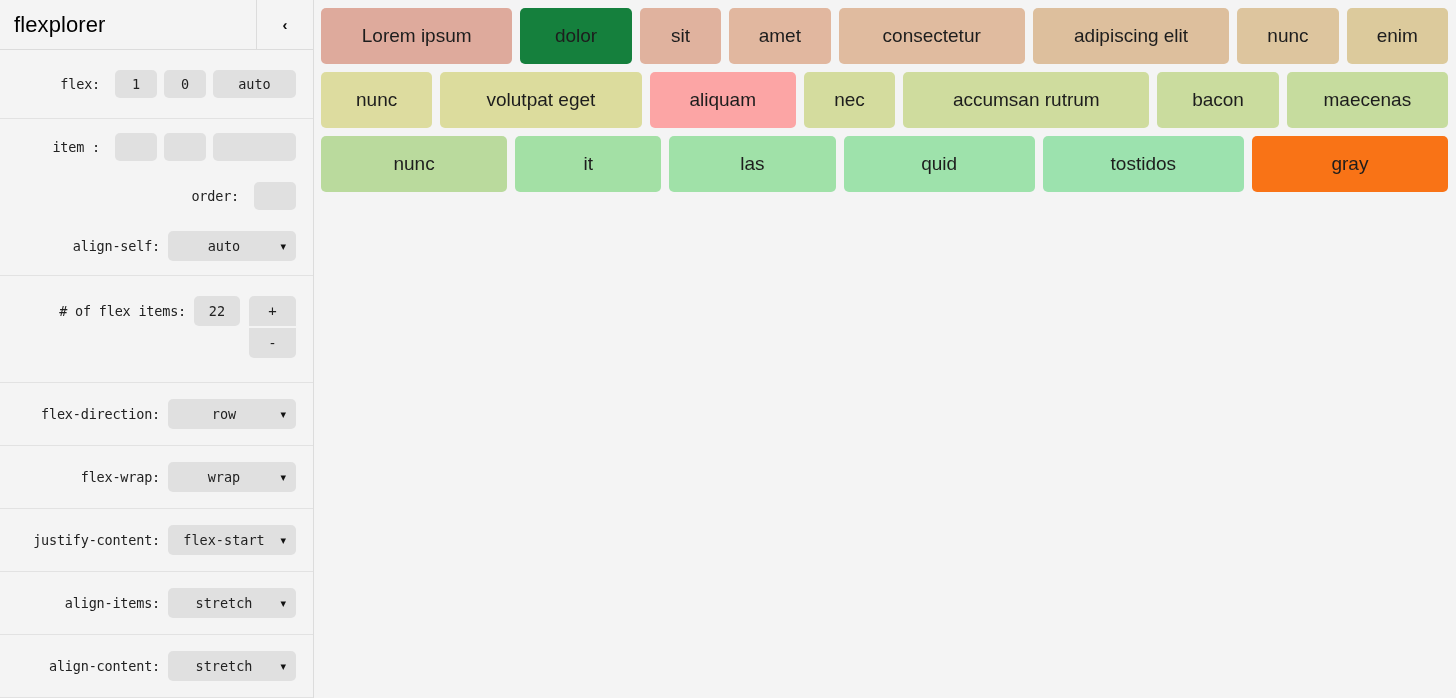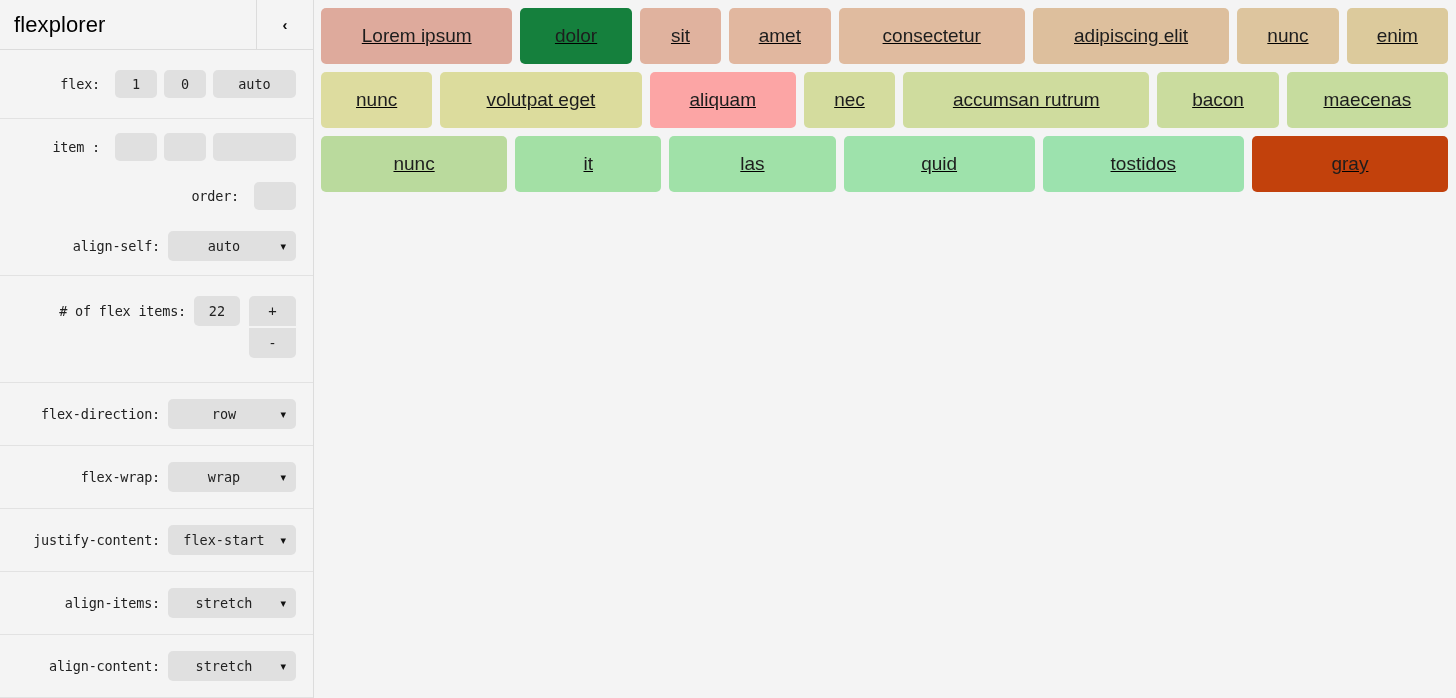--- a/index.html
+++ b/index.html
@@ -172,21 +172,20 @@
   }
   #flexbox {
     display: flex;
     flex-direction: row;
     flex-wrap: wrap;
     justify-content: flex-start;
     align-items: stretch;
     align-content: stretch;
     width: 1135px;
     gap: 0;
-    text-decoration: underline;
   }
   .flex-item {
     flex: 1 1 auto;
     min-height: 56px;
     height: 56px;
     margin: 0 8px 8px 0;
     border-radius: 5px;
     display: flex;
     align-items: center;
     justify-content: center;
@@ -346,19 +345,19 @@
         </div>
         <div class="flex-item" style="background: rgb(160, 225, 168); flex-basis: 130px;">
           <span>las</span>
         </div>
         <div class="flex-item" style="background: rgb(158, 226, 171); flex-basis: 155px;">
           <span>quid</span>
         </div>
         <div class="flex-item" style="background: rgb(156, 226, 174); flex-basis: 165px;">
           <span>tostidos</span>
         </div>
-        <div class="flex-item" style="background: #c2410c; flex-basis: 160px; text-align: right;">
+        <div class="flex-item" style="background: #f97316; flex-basis: 160px; text-align: right;">
           <span>gray</span>
         </div>
       </div>
   </div>
 
 </div>
 
 </body></html>

